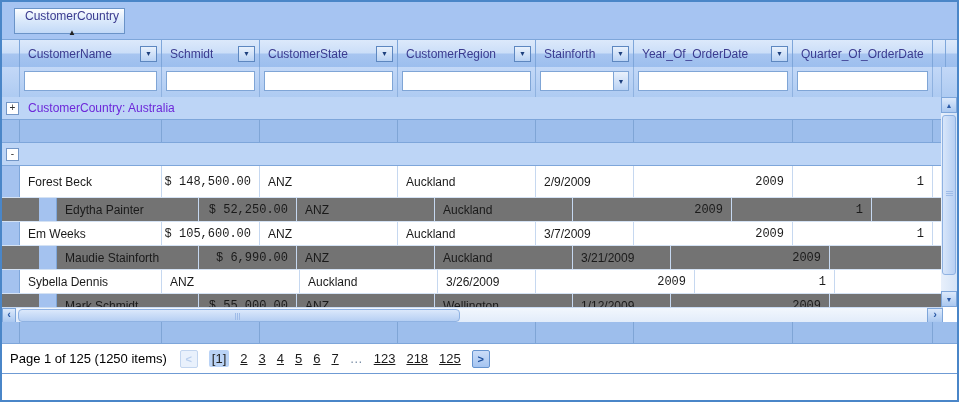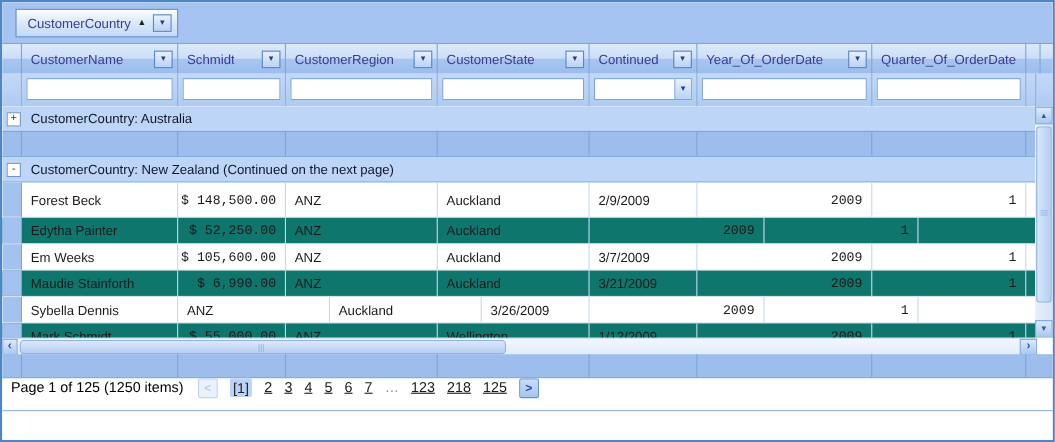--- a/index.html
+++ b/index.html
@@ -1,20 +1,20 @@
 <!DOCTYPE html>
 <html><head>
 <meta charset="utf-8">
 <style>
   html,body{margin:0;padding:0;background:#fff;font-family:"Liberation Sans",sans-serif;}
   .grid{position:relative;width:959px;height:402px;box-sizing:border-box;border:2px solid #4a86c8;background:#fff;overflow:hidden;font-size:12px;color:#1a1a1a;}
 
   
   .gpanel{position:absolute;left:0;top:0;width:955px;height:38px;background:#a6c4f2;border-bottom:1px solid #7ea6da;box-sizing:border-box;}
-  .gbtn{position:absolute;left:12px;top:6px;height:26px;display:flex;align-items:center;gap:6px;padding:0 5px 0 10px;background:linear-gradient(to bottom,#fdfeff,#dcEAfb 45%,#c2d9f7);border:1px solid #6a93c8;box-sizing:border-box;cursor:pointer;}
+  .gbtn{position:absolute;left:12px;top:6px;height:26px;display:flex;align-items:center;gap:6px;padding:0 5px 0 10px;background:linear-gradient(to bottom,#fdfeff,#dcEAfb 45%,#c2d9f7);border:1px solid #6a93c8;box-sizing:border-box;cursor:pointer;flex-direction:column;}
   .gbtn .glbl{color:#3b3b8f;}
   .sort-asc{font-size:8px;color:#222;line-height:1;}
   .fbtn{width:17px;height:16px;display:flex;align-items:center;justify-content:center;background:linear-gradient(to bottom,#e9f1fc,#b9d2f4);border:1px solid #5d87c0;box-sizing:border-box;cursor:pointer;}
   .fbtn span{font-size:7px;color:#1d3f7d;line-height:1;}
 
   
   .hdr-row{position:absolute;left:0;top:38px;width:955px;height:27px;display:flex;background:linear-gradient(to bottom,#dce9fb 0%,#cbdef8 48%,#a7c5f0 52%,#9cbeee 100%);}
   .hcell{position:relative;display:flex;align-items:center;justify-content:space-between;box-sizing:border-box;border-right:1px solid #7ea6da;padding:0 4px 0 8px;}
   .hcell .hlabel{color:#3b3b8f;white-space:nowrap;overflow:hidden;}
   .hfiller{flex:1;border-right:none;}
@@ -34,26 +34,26 @@
   .finput{width:100%;height:20px;box-sizing:border-box;border:1px solid #7fa5d6;background:#fff;padding:0 3px;font:inherit;}
   .combo{position:relative;width:100%;height:20px;}
   .combo .finput{padding-right:17px;}
   .combo-btn{position:absolute;right:1px;top:1px;width:15px;height:18px;display:flex;align-items:center;justify-content:center;background:linear-gradient(to bottom,#e9f1fc,#b9d2f4);border-left:1px solid #7fa5d6;box-sizing:border-box;cursor:pointer;}
   .combo-btn span{font-size:7px;color:#1d3f7d;line-height:1;}
 
   
   .body{position:absolute;left:0;top:95px;width:939px;height:210px;overflow:hidden;background:#fff;}
   .group-row{display:flex;align-items:center;height:23px;background:#bdd5f6;border-bottom:1px solid #7ea6da;box-sizing:border-box;cursor:pointer;}
   .toggle-btn{width:13px;height:13px;margin:0 9px 0 4px;display:flex;align-items:center;justify-content:center;background:#fff;border:1px solid #7396c6;box-sizing:border-box;font-size:10px;line-height:1;color:#333;cursor:pointer;}
-  .glabel{color:#0f172a;}
+  .glabel{color:#6d28d9;}
   .blank-row{display:flex;height:23px;background:#9dbeec;border-bottom:1px solid #7ea6da;box-sizing:border-box;}
   .blank-row .sep{box-sizing:border-box;border-right:1px solid #7fa5d6;height:100%;}
   .drow{display:flex;height:24px;background:#fff;border-bottom:1px solid #d4e2f4;box-sizing:border-box;cursor:default;}
   .drow.first{height:32px;}
-  .drow.alt{background:#0f766e;}
+  .drow.alt{background:#737373;padding-left:37px;}
   .ind{width:18px;flex:none;background:#a4c2ef;border-right:1px solid #7ea6da;box-sizing:border-box;}
   .dcell{box-sizing:border-box;border-right:1px solid #c6d8f0;display:flex;align-items:center;padding:0 8px;white-space:nowrap;overflow:hidden;}
   .dcell.num{justify-content:flex-end;font-family:Liberation Mono, monospace;}
   .dcell.blankcol{border-right:none;padding:0;}
 
   
   .vscroll{position:absolute;right:0;top:95px;width:16px;height:210px;background:linear-gradient(to right,#e8f0fb,#d4e3f7);}
   .sbtn{position:absolute;width:16px;height:16px;display:flex;align-items:center;justify-content:center;background:linear-gradient(to bottom,#dce9fb,#aac8f0);border:1px solid #7ea6da;box-sizing:border-box;cursor:pointer;}
   .sbtn span{font-size:7px;color:#2b5aa6;line-height:1;}
   .vup{top:0;left:0;}
@@ -69,21 +69,21 @@
   .hthumb{position:absolute;left:16px;top:1px;width:442px;height:13px;background:linear-gradient(to bottom,#dbe8fb,#b6cff3);border:1px solid #8fb2e2;border-radius:4px;box-sizing:border-box;cursor:pointer;}
   .hgrip{position:absolute;top:3px;left:50%;margin-left:-4px;display:flex;gap:1px;}
   .hgrip i{display:block;width:1px;height:7px;background:#9fbce8;}
   .corner{position:absolute;left:941px;top:305px;width:14px;height:15px;background:#fff;}
 
   
   .footer-row{position:absolute;left:0;top:320px;width:955px;height:22px;background:#9dbeec;border-bottom:1px solid #7ea6da;box-sizing:border-box;display:flex;}
   .footer-row .sep{box-sizing:border-box;border-right:1px solid #7fa5d6;height:100%;}
 
   
-  .pager{position:absolute;left:0;top:342px;width:955px;height:30px;background:#fff;border-bottom:1px solid #6f9bd4;box-sizing:border-box;display:flex;align-items:flex-start;padding-left:8px;gap:11px;font-size:13px;color:#000;}
+  .pager{position:absolute;left:0;top:342px;width:955px;height:30px;background:#fff;border-bottom:1px solid #6f9bd4;box-sizing:border-box;display:flex;align-items:center;padding-left:8px;gap:11px;font-size:13px;color:#000;}
   .pbtn{width:18px;height:18px;display:flex;align-items:center;justify-content:center;border-radius:2px;box-sizing:border-box;cursor:pointer;font-size:11px;font-weight:bold;}
   .pbtn.prev{background:#e9f1fc;border:1px solid #c2d5ef;color:#b9cfee;cursor:default;}
   .pbtn.next{background:linear-gradient(to bottom,#cbddf8,#a5c5f1);border:1px solid #6593ce;color:#1c4e9c;}
   .pcur{background:#bad3f6;border-radius:2px;padding:1px 3px;color:#222;}
   .plink{color:#1b1b1b;text-decoration:underline;cursor:pointer;}
   .pellipsis{color:#7a8ea6;}
   .psummary{margin-right:2px;}
 
   .footer-blank{position:absolute;left:0;top:372px;width:955px;height:26px;background:#fff;}
 </style>
@@ -109,34 +109,34 @@
       <span class="fbtn">
           <span>▼</span>
         </span>
     </div>
     <div class="hcell w2">
       <span class="hlabel">Schmidt</span>
       <span class="fbtn">
           <span>▼</span>
         </span>
     </div>
+    <div class="hcell w4">
+      <span class="hlabel">CustomerState</span>
+      <span class="fbtn">
+          <span>▼</span>
+        </span>
+    </div>
     <div class="hcell w3">
       <span class="hlabel">CustomerRegion</span>
       <span class="fbtn">
           <span>▼</span>
         </span>
     </div>
-    <div class="hcell w4">
-      <span class="hlabel">CustomerState</span>
-      <span class="fbtn">
-          <span>▼</span>
-        </span>
-    </div>
     <div class="hcell w5">
-      <span class="hlabel">Continued</span>
+      <span class="hlabel">Stainforth</span>
       <span class="fbtn">
           <span>▼</span>
         </span>
     </div>
     <div class="hcell w6">
       <span class="hlabel">Year_Of_OrderDate</span>
       <span class="fbtn">
           <span>▼</span>
         </span>
     </div>
@@ -180,21 +180,20 @@
         <span class="sep w2"></span>
         <span class="sep w3"></span>
         <span class="sep w4"></span>
         <span class="sep w5"></span>
         <span class="sep w6"></span>
         <span class="sep w7"></span>
     </div>
 
     <div class="group-row">
       <span class="toggle-btn">-</span>
-      <span class="glabel">CustomerCountry: New Zealand (Continued on the next page)</span>
     </div>
 
     <div class="drow first">
       <span class="ind"></span>
       <span class="dcell w1">Forest Beck</span>
       <span class="dcell w2 num">$ 148,500.00</span>
       <span class="dcell w3">ANZ</span>
       <span class="dcell w4">Auckland</span>
       <span class="dcell w5">2/9/2009</span>
       <span class="dcell w6 num">2009</span>

